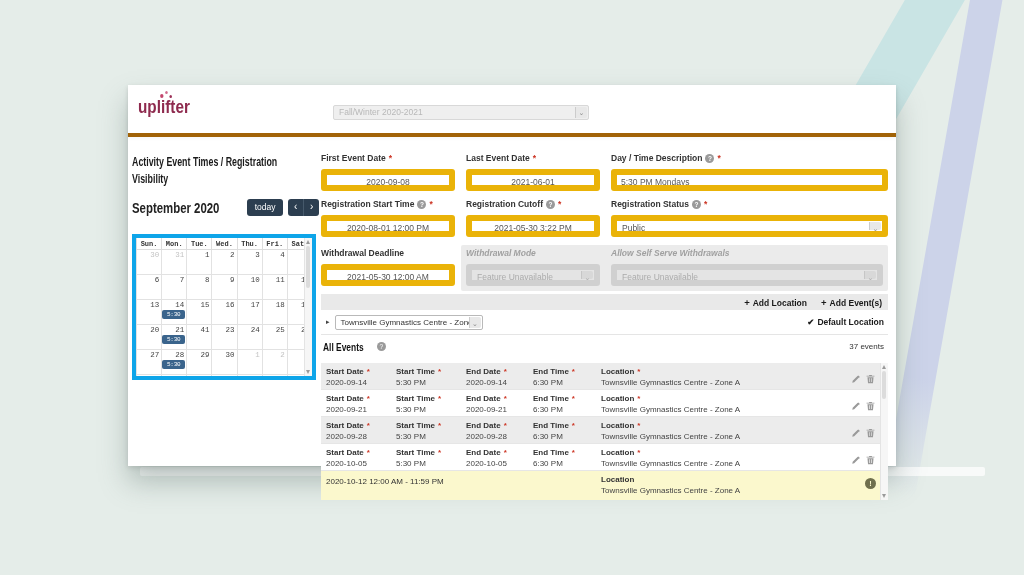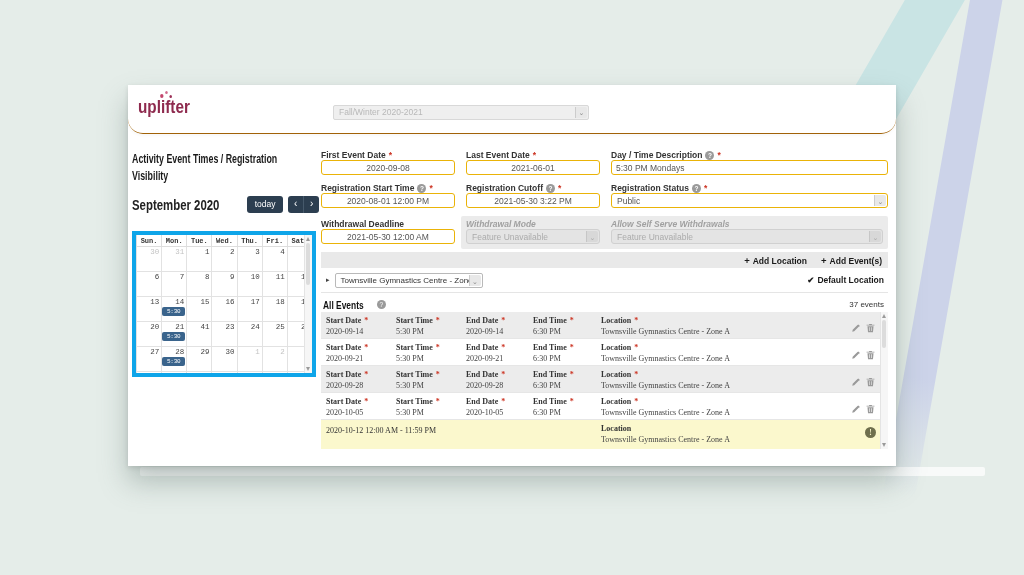--- a/index.html
+++ b/index.html
@@ -11,21 +11,21 @@
   
   .stripe{position:absolute;border-radius:30px;}
   .stripe-teal{left:880px;top:-160px;width:52px;height:420px;background:#c9e4e4;transform:rotate(30deg);}
   .stripe-lav{left:927px;top:-25px;width:32px;height:540px;transform:rotate(10deg);
     background:linear-gradient(to bottom,#ccd3e9 0%,#ccd3e9 75%,rgba(204,211,233,0) 97%);}
   .under-strip{position:absolute;left:140px;top:467px;width:845px;height:9px;background:rgba(255,255,255,.72);border-radius:2px;}
 
   
   .card{position:absolute;left:128px;top:85px;width:768px;height:381px;background:#fff;
     box-shadow:0 16px 26px rgba(90,110,105,.38),0 2px 5px rgba(0,0,0,.12);}
-  .card-header{height:48px;border-bottom:1px solid #a16207;position:relative;box-shadow:0 2px 3px rgba(0,0,0,.03);border-radius:15px;}
+  .card-header{height:48px;border-bottom:4px solid #a16207;position:relative;box-shadow:0 2px 3px rgba(0,0,0,.03);}
   .logo{position:absolute;left:10px;top:12px;font-size:18px;font-weight:bold;color:#8e2a4e;
     transform:scaleX(.85);transform-origin:left;letter-spacing:0;}
   .logo i{position:absolute;border-radius:50%;}
   .logo .dot1{left:26px;top:-3px;width:4px;height:4px;background:#c2476d;}
   .logo .dot2{left:32px;top:-6px;width:3px;height:3px;background:#d06a8c;}
   .logo .dot3{left:37px;top:-2px;width:3px;height:3px;background:#9c3057;}
   .season-select{position:absolute;left:205px;top:20px;width:256px;height:15px;background:#efefef;
     border:1px solid #d8d8d8;border-radius:2px;font-size:8.5px;color:#b8b8b8;line-height:13px;
     padding-left:5px;box-sizing:border-box;}
   .season-select .sel-arrow{line-height:12px;}
@@ -64,21 +64,21 @@
 
   
   .right-col{flex:1;padding:16px 8px 0 1px;box-sizing:border-box;position:relative;}
   .form-row{display:flex;margin-bottom:8px;}
   .fcol1,.fcol2{width:134px;margin-right:11px;flex:none;}
   .fcol3{flex:1;}
   .f-label{font-size:8.5px;font-weight:bold;color:#333;height:10px;white-space:nowrap;line-height:10px;}
   .help-icon{display:inline-block;width:9px;height:9px;background:#9a9a9a;border-radius:50%;color:#fff;
     font-size:6.5px;line-height:9px;text-align:center;margin-left:3px;vertical-align:0;}
   .req{color:#cc3322;margin-left:3px;}
-  .control{margin-top:0;height:15px;border:1px solid #eab308;border-radius:3px;font-size:8.5px;color:#555;
+  .control{margin-top:6px;height:22px;border:6px solid #eab308;border-radius:3px;font-size:8.5px;color:#555;
     line-height:14px;box-sizing:border-box;background:#fff;overflow:hidden;white-space:nowrap;}
   .input{padding:0 4px;}
   .input.center{text-align:center;}
   .selectbox{position:relative;padding:0 4px 0 5px;}
   .sel-arrow{position:absolute;right:1px;top:1px;bottom:1px;width:11px;background:#e8e8e8;
     border-left:1px solid #ccc;color:#888;font-size:7px;text-align:center;line-height:13px;border-radius:0 2px 2px 0;}
   .field.disabled .f-label{color:#a0a0a0;font-style:italic;}
   .field.disabled .control{background:#e4e4e4;border-color:#d0d0d0;color:#ababab;}
   .field.disabled .sel-arrow{background:#d8d8d8;color:#aaa;border-left-color:#c6c6c6;}
 
@@ -99,21 +99,21 @@
     font-size:8px;color:#333;line-height:13px;padding:0 14px 0 5px;box-sizing:border-box;background:#fff;
     overflow:hidden;white-space:nowrap;}
   .default-loc{margin-left:auto;font-size:8.5px;font-weight:bold;color:#1a1a1a;}
   .check-icon{margin-right:3px;font-size:8.5px;}
 
   .events-header{margin-top:5px;display:flex;align-items:center;padding:0 4px 0 2px;height:13px;}
   .events-title{font-size:10.5px;font-weight:bold;color:#111;transform:scaleX(.8);transform-origin:left center;white-space:nowrap;}
   .events-title-wrap{display:flex;align-items:center;}
   .events-count{margin-left:auto;font-size:8px;color:#333;}
 
-  .events-list{margin-top:1px;position:relative;font-family:Liberation Serif, serif;}
+  .events-list{margin-top:10px;position:relative;}
   .ev-row{display:flex;align-items:flex-start;padding:4px 0 0 5px;height:27px;box-sizing:border-box;border-bottom:1px solid #e6e6e6;}
   .ev-row.gray{background:#ececec;}
   .ev-row.white{background:#fff;}
   .ev-lbl{font-size:8px;font-weight:bold;color:#333;white-space:nowrap;}
   .ev-val{font-size:8px;color:#444;margin-top:2px;white-space:nowrap;}
   .c1{width:70px;flex:none;}.c2{width:70px;flex:none;}.c3{width:67px;flex:none;}.c4{width:68px;flex:none;}.c5{flex:1;overflow:hidden;}
   .ev-icons{width:44px;flex:none;display:flex;justify-content:flex-end;padding:3px 13px 0 0;box-sizing:border-box;}
   .ev-icons span{margin-left:6px;display:inline-block;height:10px;}
 
   .notice-row{background:#fbf8cd;display:flex;align-items:flex-start;padding:4px 0 0 5px;height:29px;box-sizing:border-box;}

